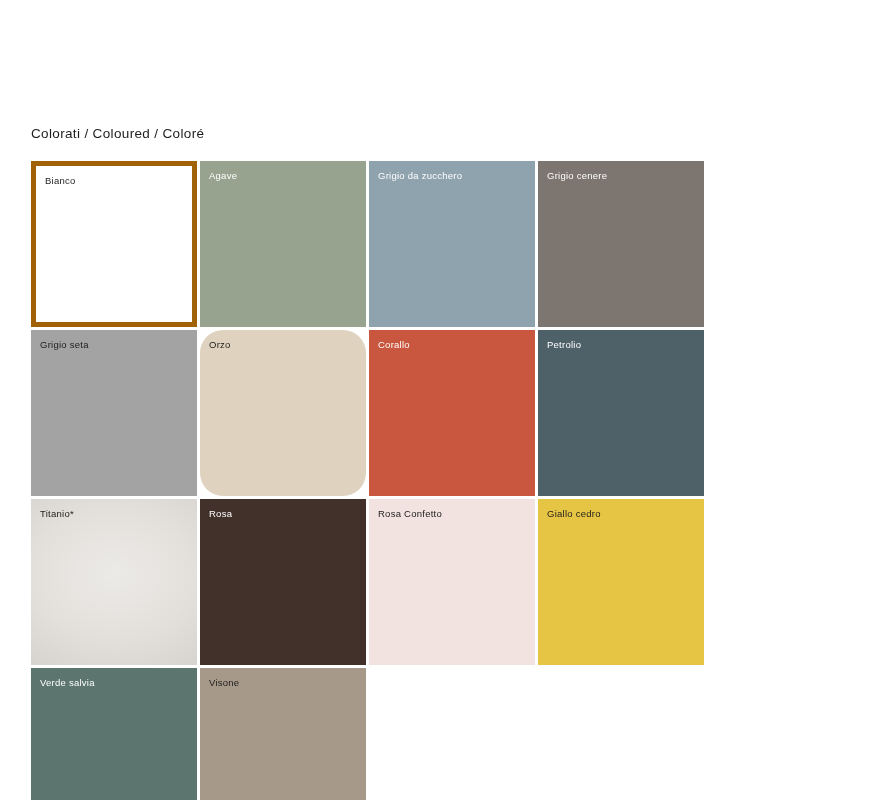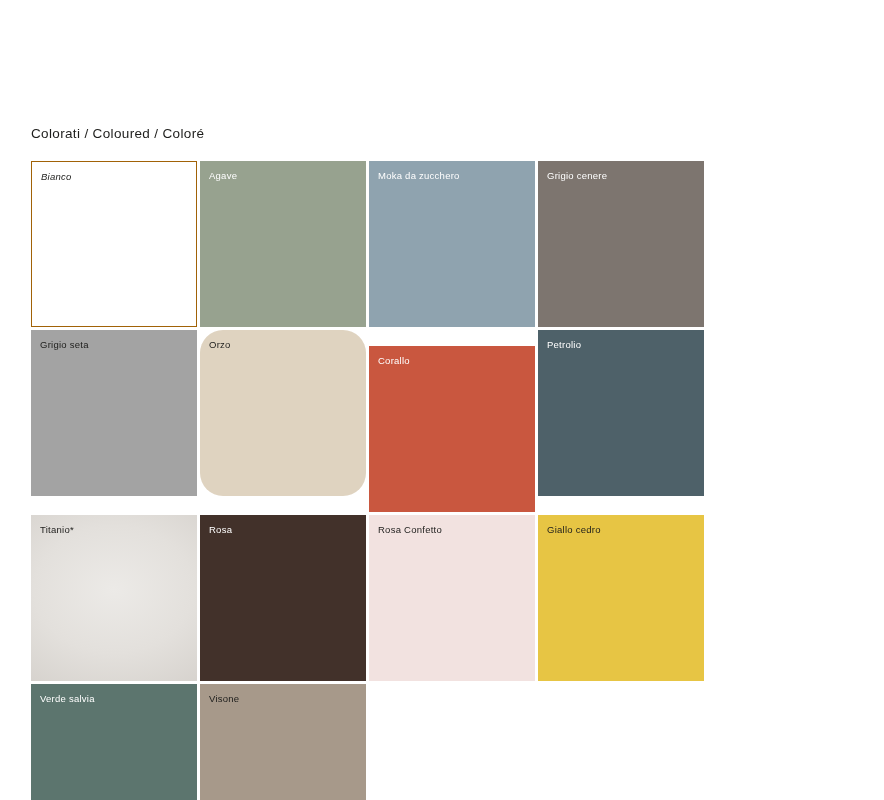--- a/index.html
+++ b/index.html
@@ -65,51 +65,50 @@
   }
 
   .swatch.light-text .swatch-label {
     color: #ffffff;
   }
   .swatch.dark-text .swatch-label {
     color: #1d1d1b;
   }
 
   .swatch.bordered {
-    border: 1px solid #a16207;
-    font-style: italic;
+    border: 5px solid #a16207;
   }
 </style>
 </head>
 <body>
 
 <div class="page">
 
   <div class="palette-title">Colorati / Coloured / Coloré</div>
 
   <div class="swatch-grid">
       <div class="swatch dark-text bordered" style="background: rgb(255, 255, 255);">
         <span class="swatch-label">Bianco</span>
       </div>
       <div class="swatch light-text" style="background: rgb(151, 162, 143);">
         <span class="swatch-label">Agave</span>
       </div>
       <div class="swatch light-text" style="background: rgb(143, 163, 175);">
-        <span class="swatch-label">Moka da zucchero</span>
+        <span class="swatch-label">Grigio da zucchero</span>
       </div>
       <div class="swatch light-text" style="background: rgb(125, 117, 111); padding-left: 6px;">
         <span class="swatch-label">Grigio cenere</span>
       </div>
       <div class="swatch dark-text" style="background: #a3a3a3;">
         <span class="swatch-label">Grigio seta</span>
       </div>
       <div class="swatch dark-text" style="background: rgb(223, 211, 192); border-radius: 23px;">
         <span class="swatch-label">Orzo</span>
       </div>
-      <div class="swatch light-text" style="background: rgb(201, 87, 63); margin-top: 16px;">
+      <div class="swatch light-text" style="background: rgb(201, 87, 63);">
         <span class="swatch-label">Corallo</span>
       </div>
       <div class="swatch light-text" style="background: rgb(78, 97, 105);">
         <span class="swatch-label">Petrolio</span>
       </div>
       <div class="swatch dark-text" style="background: radial-gradient(150% 120% at 50% 45%, rgb(236, 234, 231) 0%, rgb(227, 224, 220) 32%, rgb(212, 208, 203) 62%, rgb(191, 186, 180) 88%, rgb(180, 174, 168) 100%);">
         <span class="swatch-label">Titanio*</span>
       </div>
       <div class="swatch light-text" style="background: rgb(66, 49, 42);">
         <span class="swatch-label">Rosa</span>

